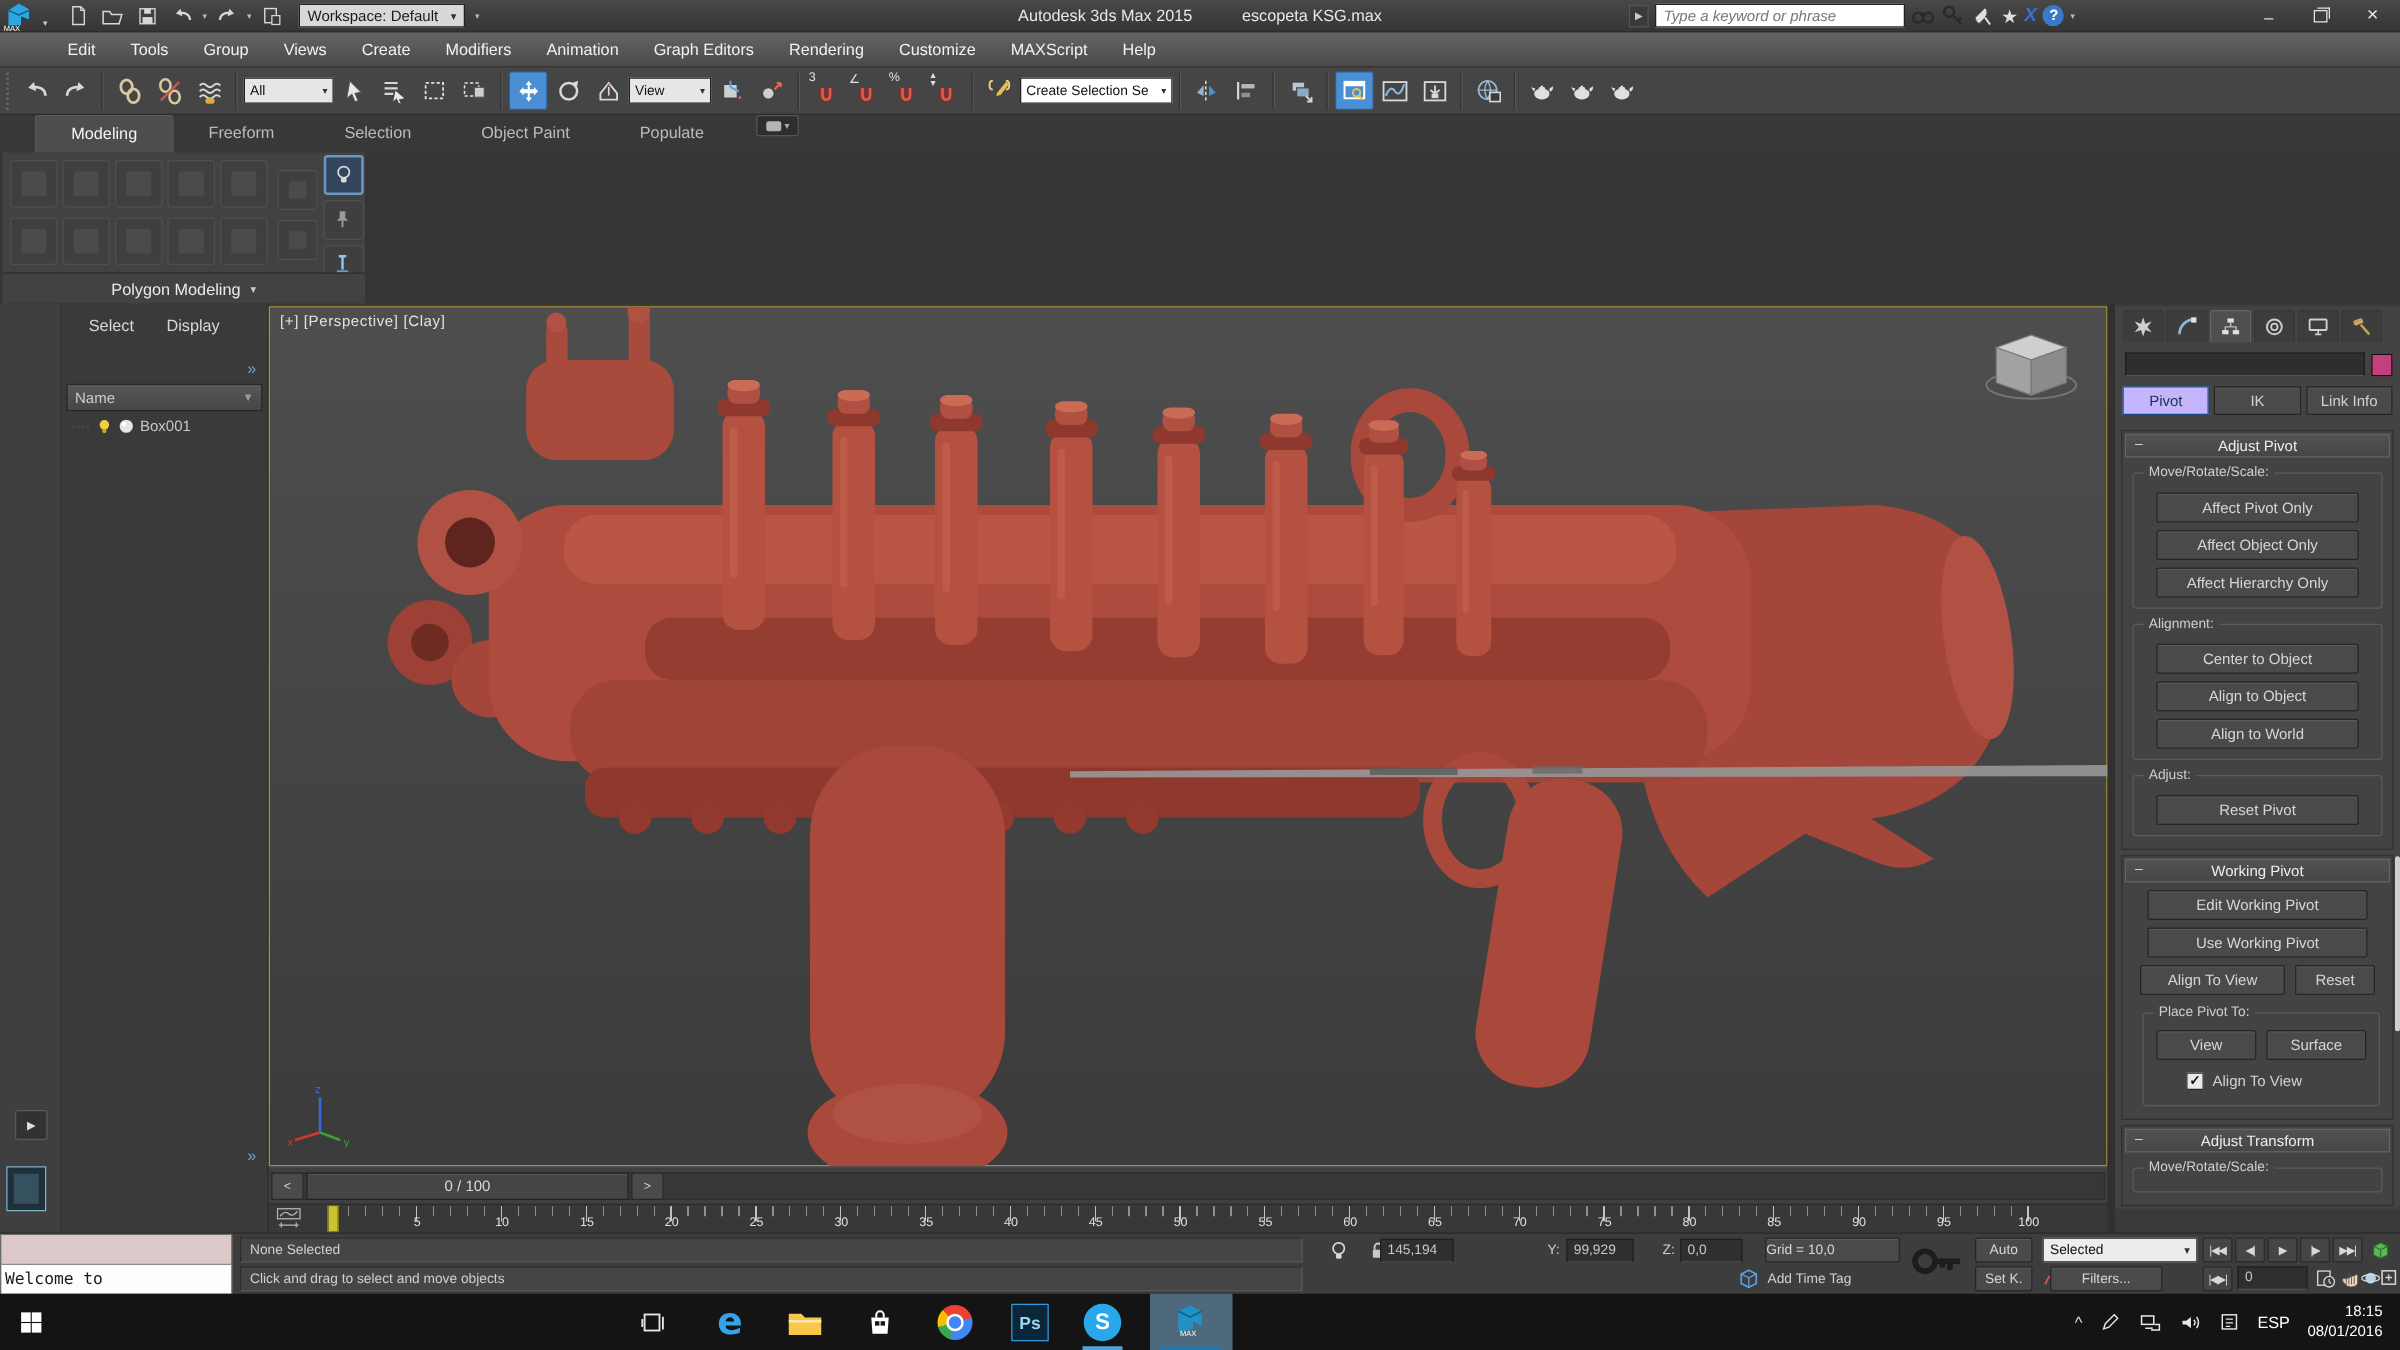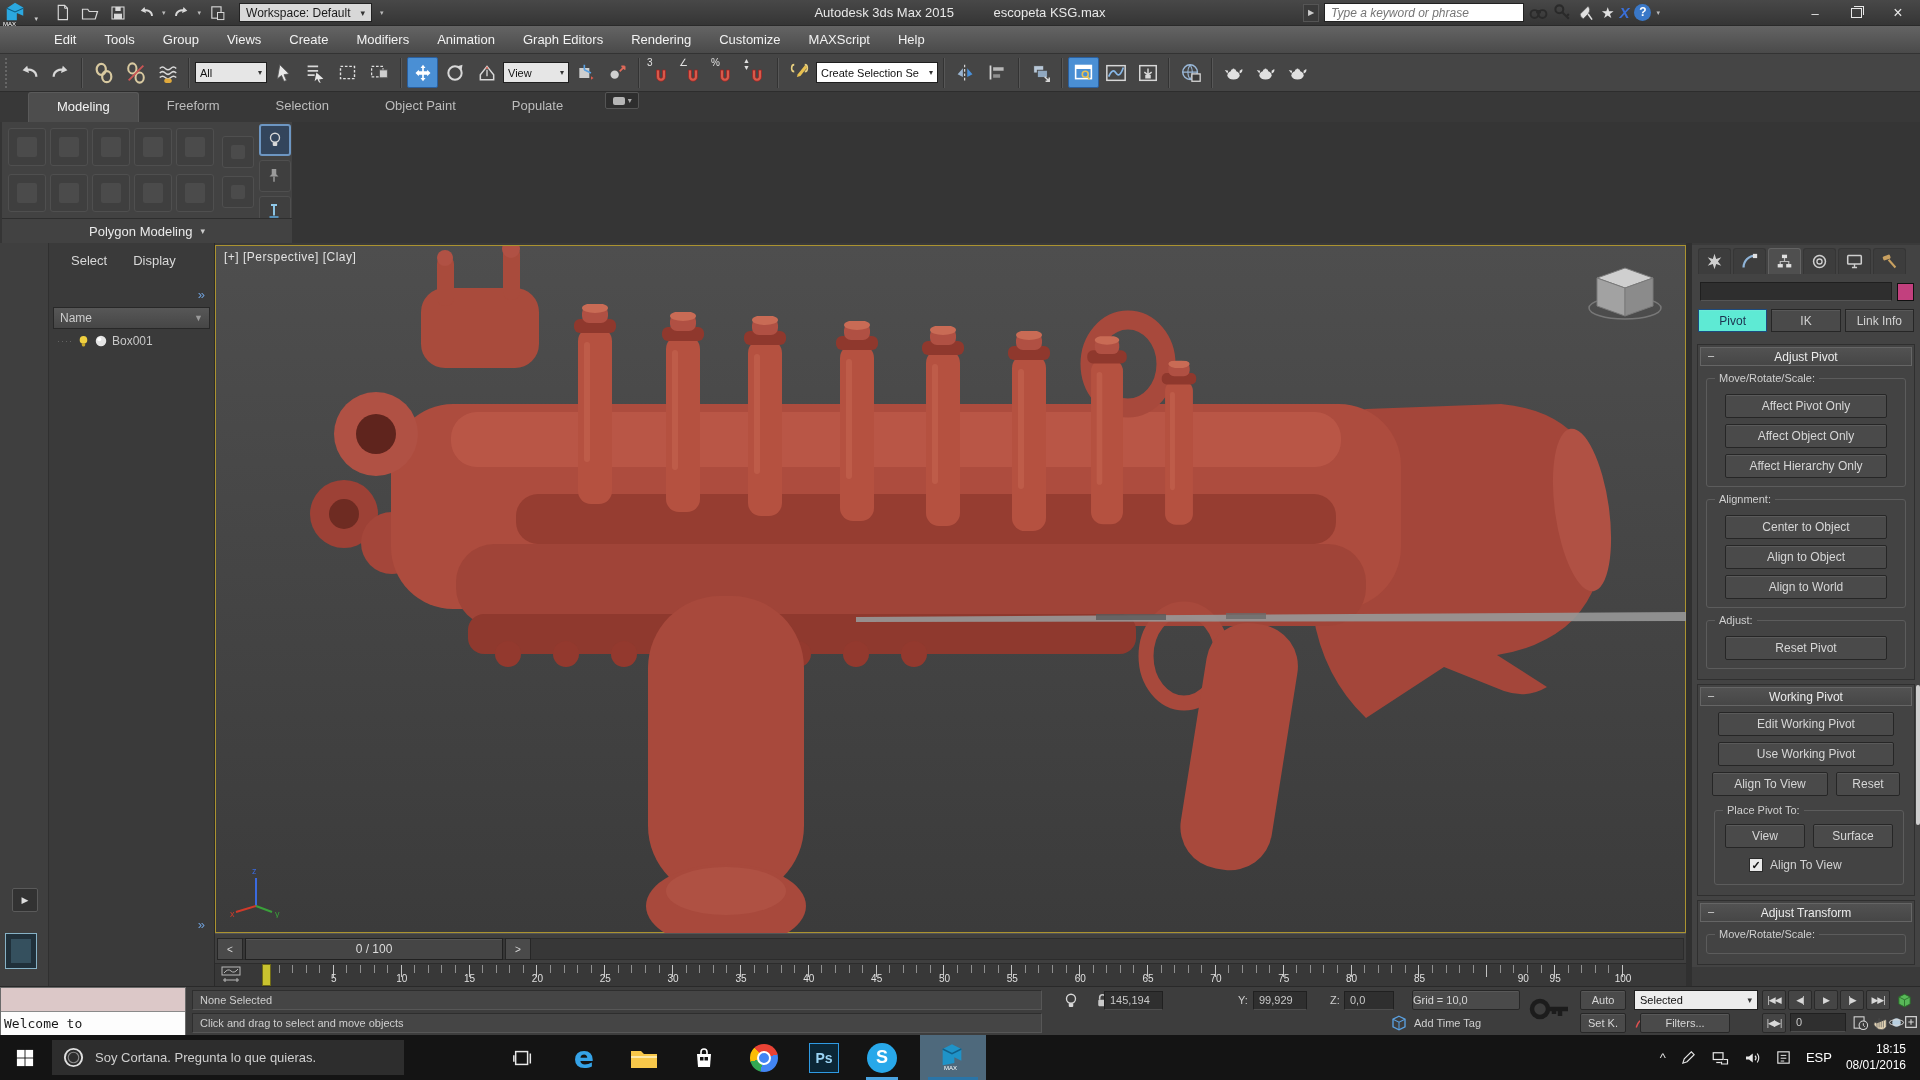--- a/index.html
+++ b/index.html
@@ -117,21 +117,21 @@
   #cptabs { display:flex; gap:2px; padding:3px 0 0 6px; }
   .cptab { width:33px; height:26px; display:flex; align-items:center; justify-content:center;
     border:1px solid #363636; border-bottom:none; border-radius:3px 3px 0 0; background:#3d3d3d; }
   .cptab.active { background:#4f4f4f; border-color:#636363; }
   #namefield { margin:8px 6px 6px 8px; display:flex; gap:5px; align-items:center; }
   #namefield .nf { flex:1; height:19px; background:#2e2e2e; border:1px solid #1f1f1f; border-bottom-color:#555; }
   #swatch { width:17px; height:18px; background:#c2407e; border:1px solid #111; }
   #subtabs { display:flex; gap:4px; padding:2px 6px 8px 6px; }
   .stab { flex:1; height:23px; background:#4a4a4a; border:1px solid #262626; color:#d2d2d2;
     font-size:12px; display:flex; align-items:center; justify-content:center; box-shadow:inset 0 1px rgba(255,255,255,.08); }
-  .stab.active { background:#5eead4; color:#1c3350; border-color:#1d4a7e; }
+  .stab.active { background:#c4b5fd; color:#1c3350; border-color:#1d4a7e; }
   .rollout { margin:4px 5px 0 5px; border:1px solid #2f2f2f; background:#434343; padding-bottom:6px; }
   .rhead { height:19px; margin:2px; background:linear-gradient(#525252,#464646); border:1px solid #656565;
     display:flex; align-items:center; justify-content:center; position:relative; font-size:12px; color:#ececec; }
   .rhead .minus { position:absolute; left:7px; top:1px; color:#ddd; font-size:11px; }
   fieldset { border:1px solid #5c5c5c; border-radius:3px; margin:6px 8px 4px 8px; padding:4px 0 8px 0; }
   legend { font-size:11px; color:#cfcfcf; margin-left:8px; padding:0 4px; }
   .pbtn { display:block; width:162px; height:24px; margin:6px auto 0 auto; background:#4a4a4a;
     border:1px solid #262626; border-radius:2px; box-shadow:inset 0 1px rgba(255,255,255,.09);
     color:#d6d6d6; font-size:12px; text-align:center; line-height:22px; }
   .btnrow { display:flex; gap:8px; margin:6px 14px 0 14px; }
@@ -933,21 +933,21 @@
         <span class="tl" style="left: 593.8px;">40</span>
         <span class="tl" style="left: 661.65px;">45</span>
         <span class="tl" style="left: 729.5px;">50</span>
         <span class="tl" style="left: 797.35px;">55</span>
         <span class="tl" style="left: 865.2px;">60</span>
         <span class="tl" style="left: 933.05px;">65</span>
         <span class="tl" style="left: 1000.9px;">70</span>
         <span class="tl" style="left: 1068.75px;">75</span>
         <span class="tl" style="left: 1136.6px;">80</span>
         <span class="tl" style="left: 1204.45px;">85</span>
-        <span class="tl" style="left: 1272.3px; margin-left: 36px;">90</span>
+        <span class="tl" style="left: 1272.3px;">90</span>
         <span class="tl" style="left: 1340.15px;">95</span>
         <span class="tl" style="left: 1408px;">100</span>
       </div>
     <div id="framemarker"></div>
   </div>
 
   <div id="rgap"></div>
   <div id="cpanel">
     <div id="cptabs">
       <div class="cptab">
@@ -1121,26 +1121,20 @@
       <use href="#s-maxi"></use>
     </svg>
 </div>
 
 <div id="taskbar">
   <div class="tkbtn" style="left:0;width:50px">
     <svg class="ic" width="18" height="18">
         <use href="#s-win"></use>
       </svg>
   </div>
-  <div id="cortana">
-    <svg class="ic" width="23" height="23">
-        <use href="#s-ring"></use>
-      </svg>
-    <span>Soy Cortana. Pregunta lo que quieras.</span>
-  </div>
   <div class="tkbtn" style="left:500px;width:46px">
     <svg class="ic" width="22" height="22">
         <use href="#s-taskview"></use>
       </svg>
   </div>
   <div class="tkbtn" style="left:560px;width:48px">
       <span class="edge-e">e</span>
     </div>
   <div class="tkbtn" style="left:620px;width:48px">
     <svg class="ic" width="28" height="24" viewBox="0 0 28 24">

